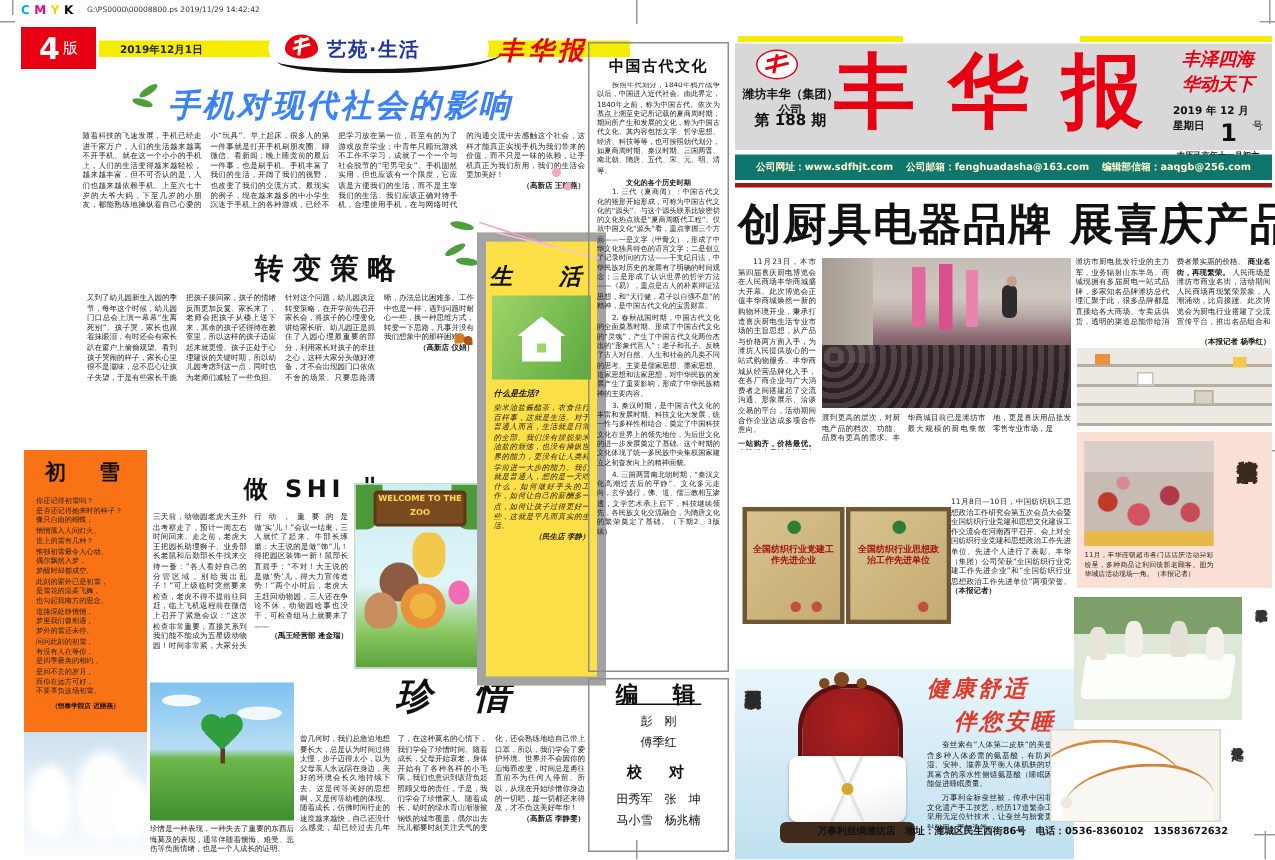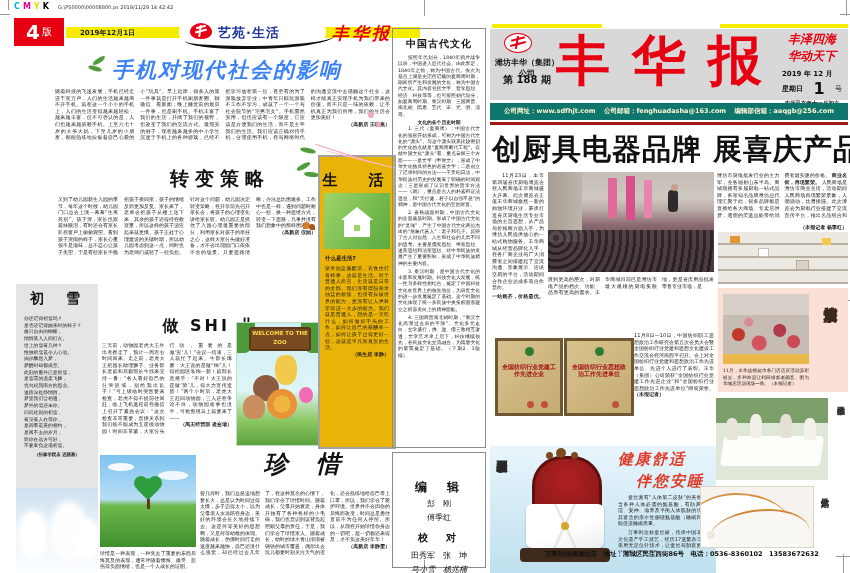--- a/index.html
+++ b/index.html
@@ -85,21 +85,21 @@
   <div class="abs leaf" style="left:296px;top:164px;width:15px;height:5px;transform:rotate(-25deg);"></div>
   <div class="abs leaf" style="left:304px;top:172px;width:15px;height:5px;transform:rotate(10deg);"></div>
   <div class="abs serif" style="left:140px;top:166px;width:160px;font-size:19px;font-weight:bold;text-align:center;letter-spacing:6px;">转变策略</div>
   <div class="abs jt" style="left:58px;top:196px;width:258px;height:108px;column-count:4;column-gap:6px;">
     <span>又到了幼儿园新生入园的季节，每年这个时候，幼儿园门口总会上演一幕幕“生离死别”。孩子哭，家长也跟着抹眼泪，有时还会有家长趴在窗户上偷偷观望。看到孩子哭闹的样子，家长心里很不是滋味，总不忍心让孩子失望，于是有些家长干脆把孩子接回家，孩子的情绪反而更加反复。家长来了，老师会把孩子从楼上送下来，其余的孩子还得待在教室里，所以这样的孩子适应起来就更慢。孩子正处于心理建设的关键时期，所以幼儿园考虑到这一点，同时也为老师们减轻了一些负担。针对这个问题，幼儿园决定转变策略，在开学前先召开家长会，将孩子的心理变化讲给家长听。幼儿园正是抓住了入园心理最重要的部分，利用家长对孩子的牵挂之心，这样大家分头做好准备，才不会出现园门口依依不舍的场景。只要思路清晰，办法总比困难多。工作中也是一样，遇到问题时耐心一些，换一种思维方式，转变一下思路，凡事并没有我们想象中的那样困难。</span>
     <div class="byline">（高新店 仪娟）</div>
   </div>
   <div class="abs" style="left:303px;top:222px;width:7px;height:7px;background:#d97c28;border-radius:50% 50% 50% 0;"></div>
   <div class="abs" style="left:309px;top:224px;width:6px;height:6px;background:#a8571a;border-radius:50% 50% 0 50%;"></div>
 
-  <div class="abs" style="left:16px;top:284px;width:82px;height:272px;background:#e5e5e5;">
+  <div class="abs" style="left:16px;top:300px;width:82px;height:272px;background:#f97316;">
     <div class="serif" style="font-size:14px;font-weight:bold;text-align:center;letter-spacing:4px;margin-top:6px;">初　雪</div>
     <div style="font-size:4.8px;line-height:6.7px;color:#222;margin:8px 0 0 8px;">
         <div>你还记得初雪吗？</div>
         <div>是否还记得她来时的样子？</div>
         <div>像只自由的蝴蝶，</div>
         <div>悄悄落入人间灯火。</div>
         <div>世上的雪有几种？</div>
         <div>惟独初雪最令人心动。</div>
         <div>偶尔飘然入梦，</div>
         <div>梦醒时却都成空。</div>
@@ -150,21 +150,21 @@
   </div>
   <div class="abs jt" style="left:100px;top:550px;width:96px;height:22px;">
     <span>珍惜是一种表现，一种失去了重要的东西后悔莫及的表现，通常伴随着懊悔、难受、悲伤等负面情绪，也是一个人成长的证明。</span>
   </div>
   <div class="abs script" style="left:252px;top:448px;width:110px;font-size:24px;text-align:center;letter-spacing:10px;">珍  惜</div>
   <div class="abs jt" style="left:200px;top:490px;width:190px;height:74px;column-count:3;column-gap:5px;">
     <span>曾几何时，我们总急迫地想要长大，总是认为时间过得太慢，步子迈得太小，以为父母亲人永远陪在身边，美好的环境会长久地持续下去。这是何等美好的思想啊，又是何等幼稚的体现。随着成长，仿佛时间行走的速度越来越快，自己还没什么感觉，却已经过去几年了，在这种莫名的心情下，我们学会了珍惜时间。随着成长，父母开始衰老，身体开始有了各种各样的小毛病，我们也意识到该背负起照顾父母的责任，于是，我们学会了珍惜家人。随着成长，幼时的绿水青山渐渐被钢铁的城市覆盖，偶尔出去玩儿都要时刻关注天气的变化，还会熟练地给自己带上口罩，所以，我们学会了爱护环境。世界并不会因你的后悔而改变，时间总是勇往直前不为任何人停留。所以，从现在开始珍惜你身边的一切吧，趁一切都还来得及，才不负这美好年华！</span>
     <div class="byline">（高新店 李静雯）</div>
   </div>
 
-  <div class="abs" style="left:318px;top:155px;width:74px;height:290px;border:2px solid #a3a3a3;background:#eab308;">
+  <div class="abs" style="left:318px;top:155px;width:74px;height:290px;border:6px solid #a3a3a3;background:#fde047;font-style:italic;">
     <div class="abs" style="left:-6px;top:-4px;width:60px;height:1px;background:#f3a0c0;transform:rotate(18deg);"></div>
     <div class="abs" style="left:6px;top:2px;width:70px;height:1px;background:#f8c3d8;transform:rotate(14deg);"></div>
     <div class="serif" style="font-size:15px;font-weight:bold;text-align:center;letter-spacing:8px;margin-top:14px;">生　活</div>
     <div class="photo" style="position:absolute;left:4px;top:36px;width:66px;height:56px;background:linear-gradient(120deg,#9fd468,#5aa93f);">
       <div class="abs" style="left:20px;top:26px;width:26px;height:18px;background:#fff;"></div>
       <div class="abs" style="left:17px;top:14px;width:0;height:0;border-left:16px solid transparent;border-right:16px solid transparent;border-bottom:13px solid #fff;"></div>
       <div class="abs" style="left:30px;top:32px;width:6px;height:6px;background:#9fd468;"></div>
     </div>
     <div style="position:absolute;left:5px;top:98px;font-size:5.5px;font-weight:bold;">什么是生活?</div>
     <div class="jt" style="position:absolute;left:5px;top:108px;width:64px;height:160px;">
@@ -179,44 +179,44 @@
       <p>按照年代划分，1840年鸦片战争以后，中国进入近代社会。由此界定，1840年之前，称为中国古代。依次为基点上溯至史记所记载的夏商周时期，期间所产生和发展的文化，称为中国古代文化。其内容包括文字、哲学思想、经济、科技等等，也可按照朝代划分，如夏商周时期、秦汉时期、三国两晋、南北朝、隋唐、五代、宋、元、明、清等。</p>
       <div style="font-weight:bold;text-align:center;">文化的各个历史时期</div>
       <p>1. 三代（夏商周）：中国古代文化的雏形开始形成，可称为中国古代文化的“源头”。与这个源头联系比较密切的文化热点就是“夏商周断代工程”。仅就中国文化“源头”看，重点掌握三个方面——一是文字（甲骨文），形成了中华文化独具特色的语言文字；二是创立了记录时间的方法——干支纪日法，中华民族对历史的发展有了明确的时间观念；三是形成了认识世界的哲学方法——《易》，重点是古人的朴素辩证法思想，和“天行健，君子以自强不息”的精神，是中国古代文化的宝贵财富。</p>
       <p>2. 春秋战国时期，中国古代文化的全面奠基时期。形成了中国古代文化的“灵魂”，产生了中国古代文化两位杰出的“形象代言人”：老子和孔子。反映了古人对自然、人生和社会的几类不同的思考。主要是儒家思想、墨家思想、道家思想和法家思想，对中华民族的发展产生了重要影响，形成了中华民族精神的主要内容。</p>
       <p>3. 秦汉时期，是中国古代文化的丰富和发展时期。科技文化大发展，统一性与多样性相结合，奠定了中国科技文化在世界上的领先地位，为后世文化的进一步发展奠定了基础。这个时期的文化体现了统一多民族中央集权国家建立之初奋发向上的精神面貌。</p>
       <p>4. 三国两晋南北朝时期，“秦汉文化高潮过去后的平静”。文化多元走向，玄学盛行，佛、道、儒三教相互渗透，文学艺术承上启下，科技继续领先，各民族文化交流融合，为隋唐文化的繁荣奠定了基础。（下期2、3版续）</p>
     </div>
   </div>
 
   <div class="abs boxline" style="left:392px;top:452px;width:92px;height:114px;text-align:center;">
-    <div style="font-size:12px;font-weight:bold;margin-top:26px;letter-spacing:4px;">编　辑</div>
+    <div style="font-size:15px;font-weight:bold;margin-top:1px;letter-spacing:4px;text-decoration:underline;">编　辑</div>
     <div style="font-size:8px;margin-top:2px;">彭　刚</div>
     <div style="font-size:8px;margin-top:3px;">傅季红</div>
     <div style="font-size:10px;font-weight:bold;margin-top:8px;letter-spacing:4px;">校　对</div>
     <div style="font-size:8px;margin-top:5px;">田秀军　张　坤</div>
-    <div style="font-size:8px;margin-top:3px;font-style:italic;">马小雪　杨兆楠</div>
+    <div style="font-size:8px;margin-top:3px;">马小雪　杨兆楠</div>
   </div>
 
   <div class="abs yellowbar" style="left:492px;top:24px;width:110px;height:4px;"></div>
   <div class="abs yellowbar" style="left:720px;top:24px;width:128px;height:4px;"></div>
   <div class="abs" style="left:490px;top:29px;width:358px;height:71px;background:#d8d8d8;">
     <div class="abs" style="left:14px;top:4px;width:26px;height:18px;background:#fff;border:1px solid #e60012;border-radius:50%;">
       <div class="abs" style="left:6px;top:4px;width:14px;height:2px;background:#e60012;transform:rotate(-14deg);"></div>
       <div class="abs" style="left:5px;top:9px;width:16px;height:2px;background:#e60012;transform:rotate(-14deg);"></div>
       <div class="abs" style="left:11px;top:2px;width:2px;height:13px;background:#e60012;transform:rotate(10deg);"></div>
     </div>
     <div class="abs" style="left:2px;top:28px;width:70px;font-size:8px;font-weight:bold;text-align:center;">潍坊丰华（集团）公司</div>
     <div class="abs" style="left:2px;top:44px;width:70px;font-size:10px;font-weight:bold;text-align:center;">第 188 期</div>
     <div class="abs serif" style="left:66px;top:-4px;width:216px;font-size:54px;font-weight:900;color:#e60012;letter-spacing:22px;text-align:center;white-space:nowrap;">丰华报</div>
     <div class="abs" style="left:288px;top:2px;width:68px;text-align:center;">
       <div class="script" style="font-size:12px;color:#e60012;">丰泽四海</div>
       <div class="script" style="font-size:12px;color:#e60012;">华动天下</div>
       <div style="font-size:7px;font-weight:bold;margin-top:4px;text-align:left;padding-left:4px;">2019 年 12 月</div>
-      <div style="display:flex;align-items:center;justify-content:space-between;padding:0 4px;">
+      <div style="display:flex;align-items:flex-start;justify-content:space-between;padding:0 4px;">
         <span style="font-size:7px;font-weight:bold;">星期日</span>
         <span style="font-size:16px;font-weight:bold;">1</span>
         <span style="font-size:7px;">号</span>
       </div>
       <div style="font-size:5.5px;font-weight:bold;margin-top:2px;">农历己亥年十一月初六</div>
     </div>
   </div>
   <div class="abs" style="left:490px;top:103px;width:358px;height:17px;background:#0f766e;display:flex;align-items:center;justify-content:space-between;padding:0 14px;box-sizing:border-box;color:#fff6d0;font-size:6.5px;font-weight:bold;">
     <span>公司网址：www.sdfhjt.com</span>
     <span>公司邮箱：fenghuadasha@163.com</span>

